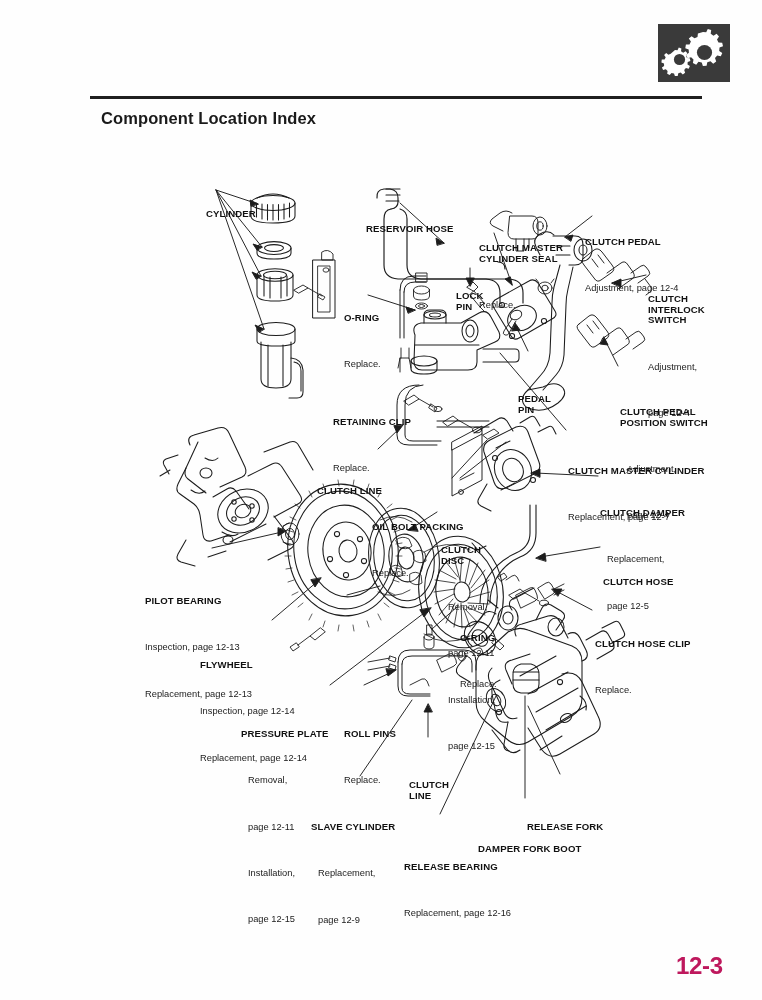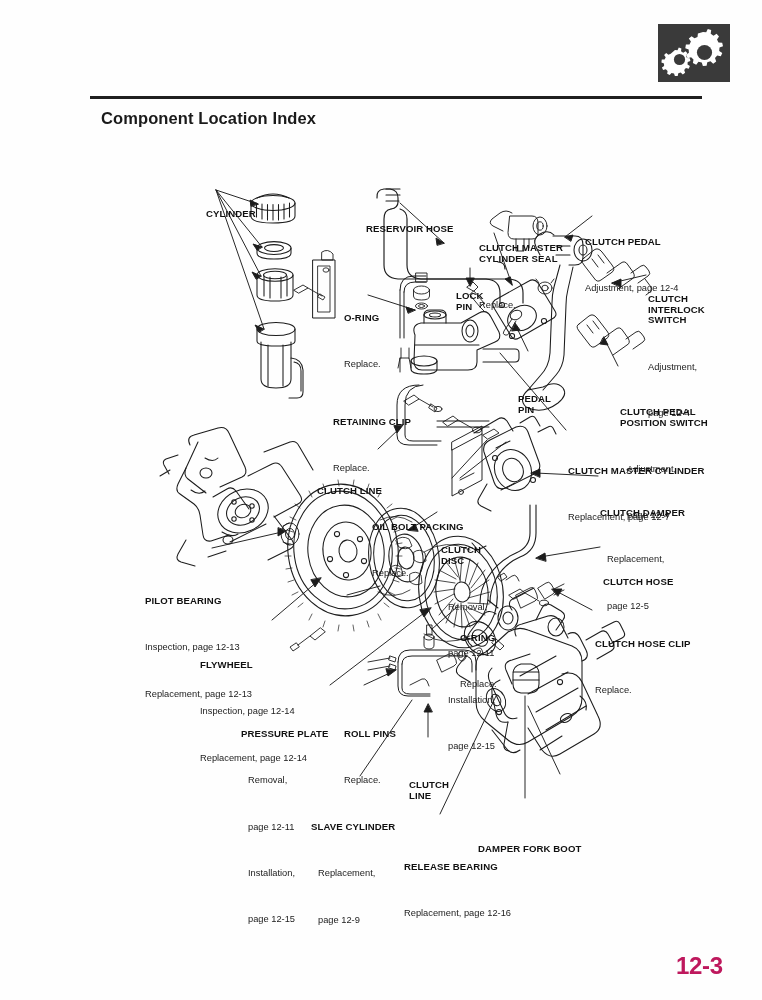--- a/index.html
+++ b/index.html
@@ -694,20 +694,23 @@
     <span class="ttl">CLUTCH
 LINE</span>
   </div>
 
   <div class="callout ind" style="left:311px; top:786px;">
     <span class="ttl">SLAVE CYLINDER</span>
     <span class="sub">Replacement,</span>
     <span class="sub">page 12-9</span>
   </div>
 
+  <div class="callout" style="left:527px; top:786px;">
+    <span class="ttl">RELEASE FORK</span>
+  </div>
 
   <div class="callout" style="left:478px; top:808px;">
     <span class="ttl">DAMPER FORK BOOT</span>
   </div>
 
   <div class="callout" style="left:404px; top:826px;">
     <span class="ttl">RELEASE BEARING</span>
     <span class="sub">Replacement, page 12-16</span>
   </div>
 

